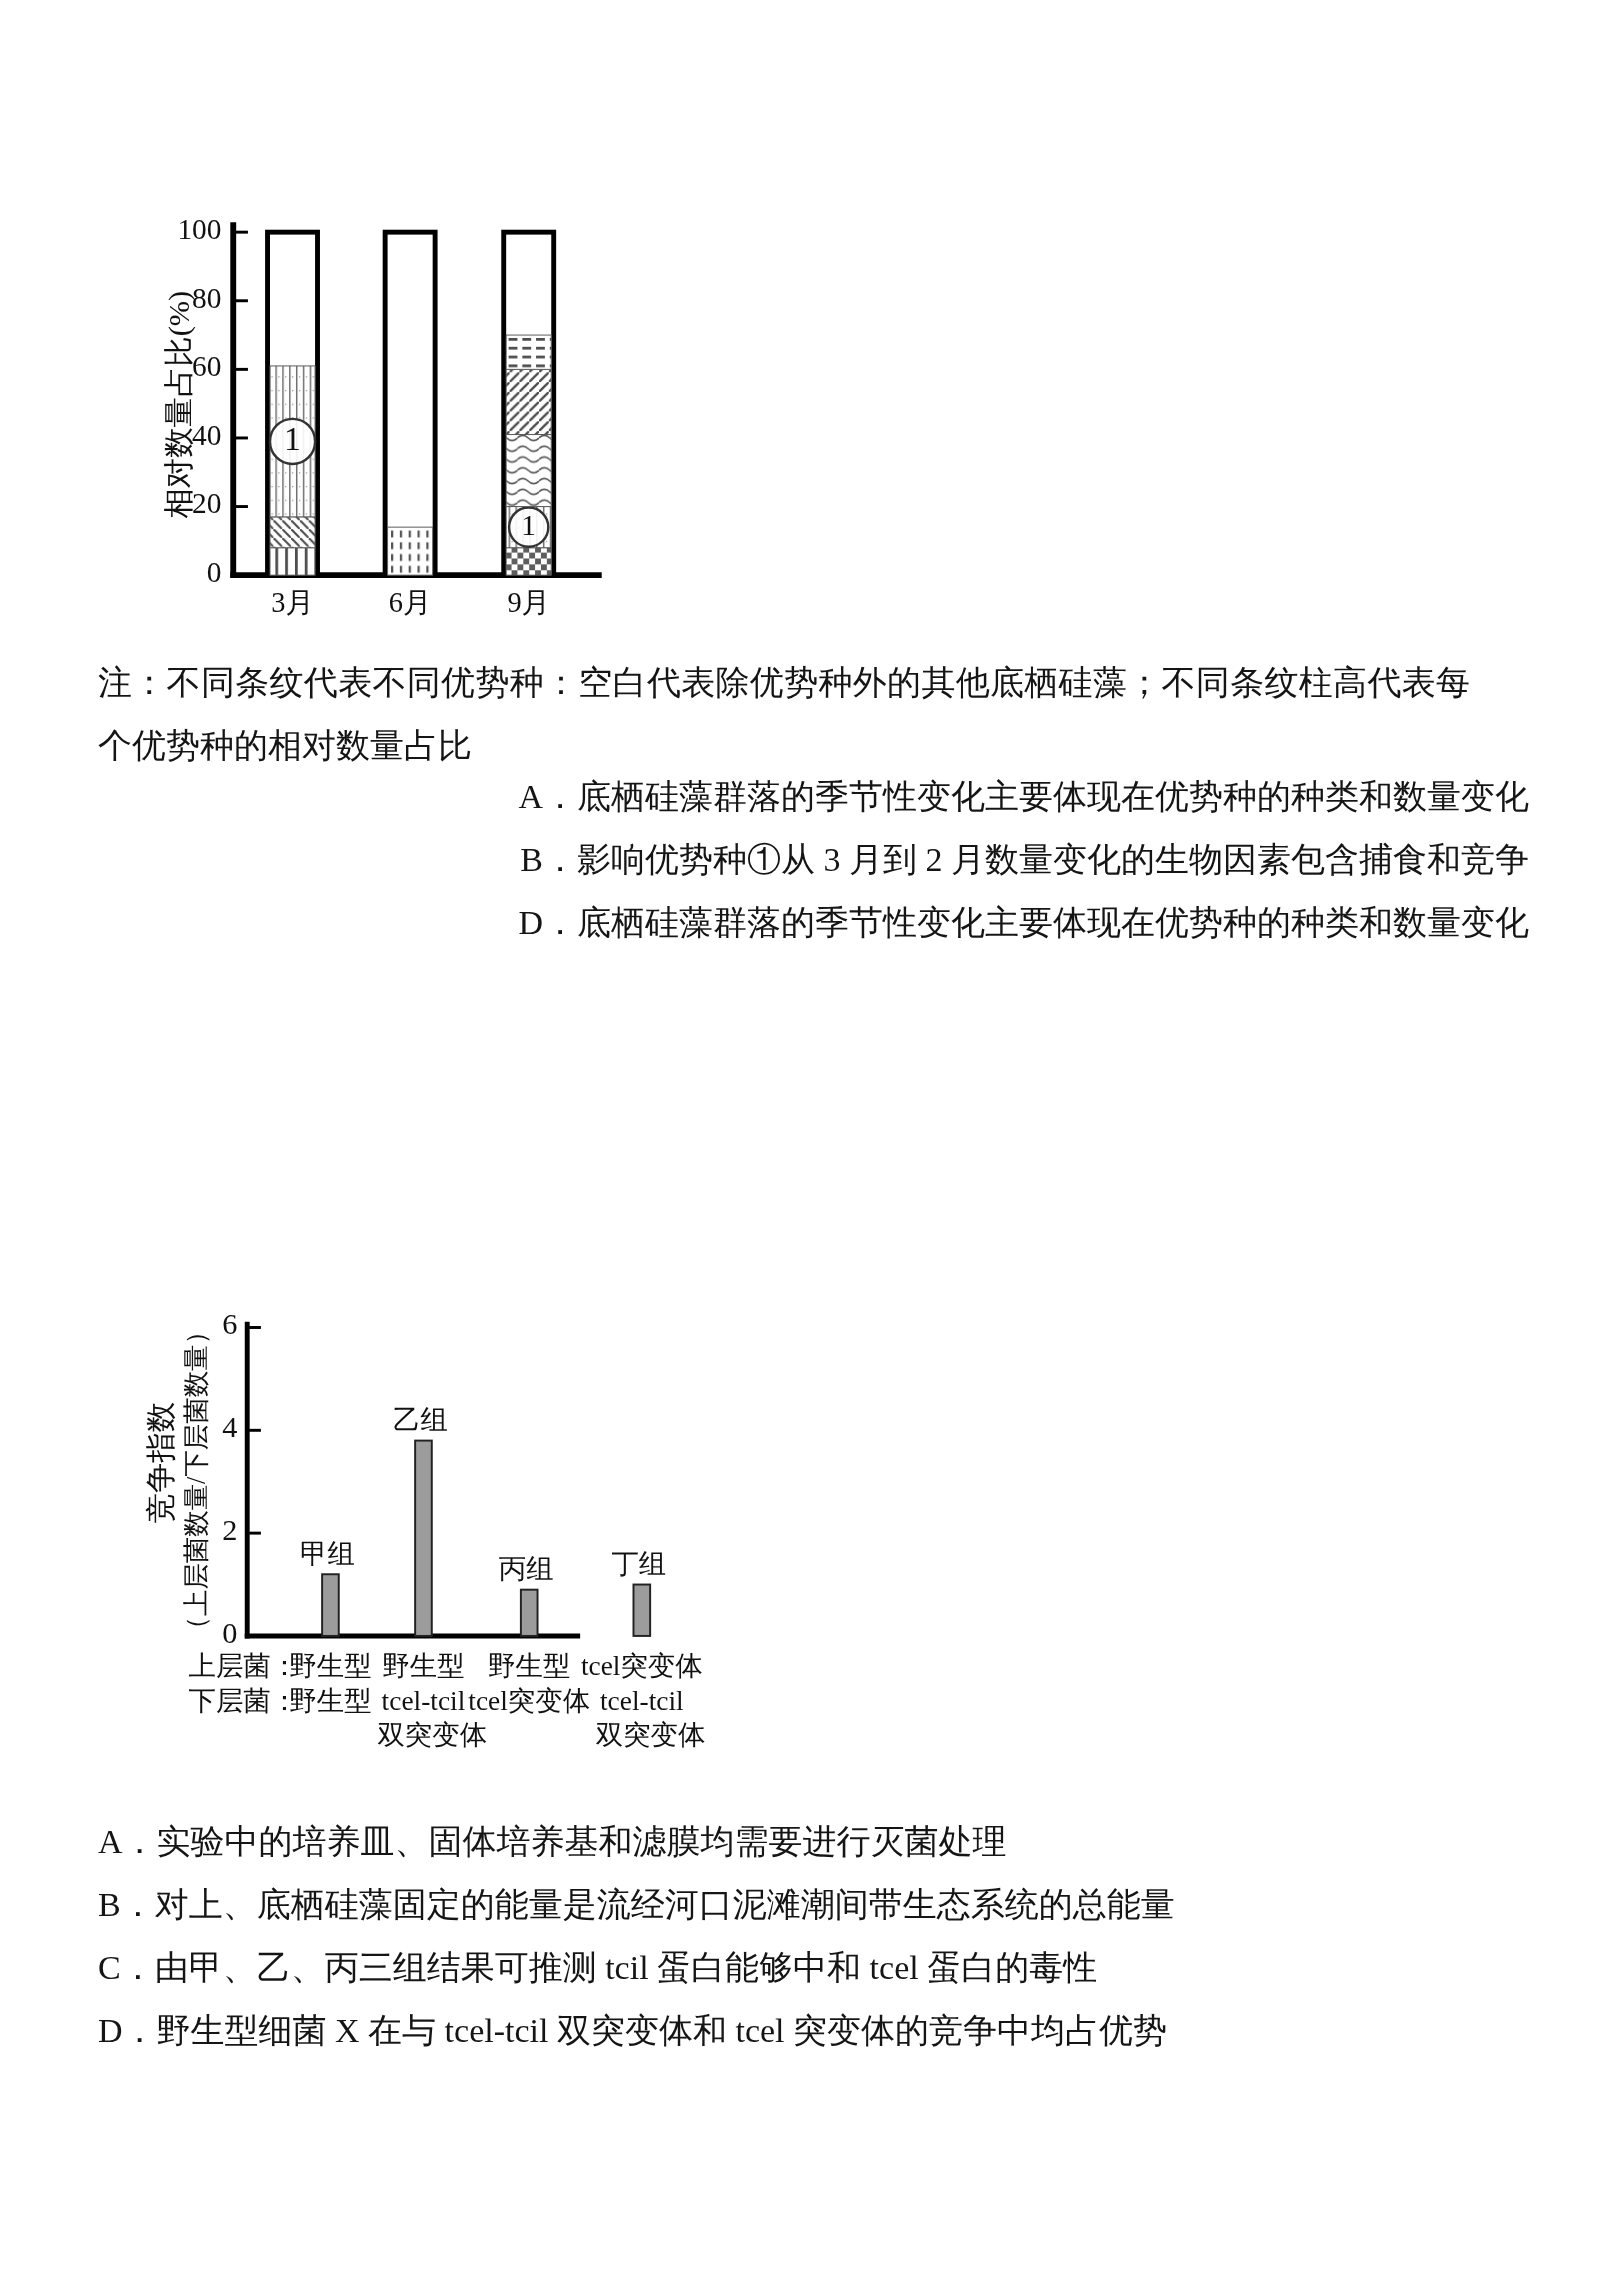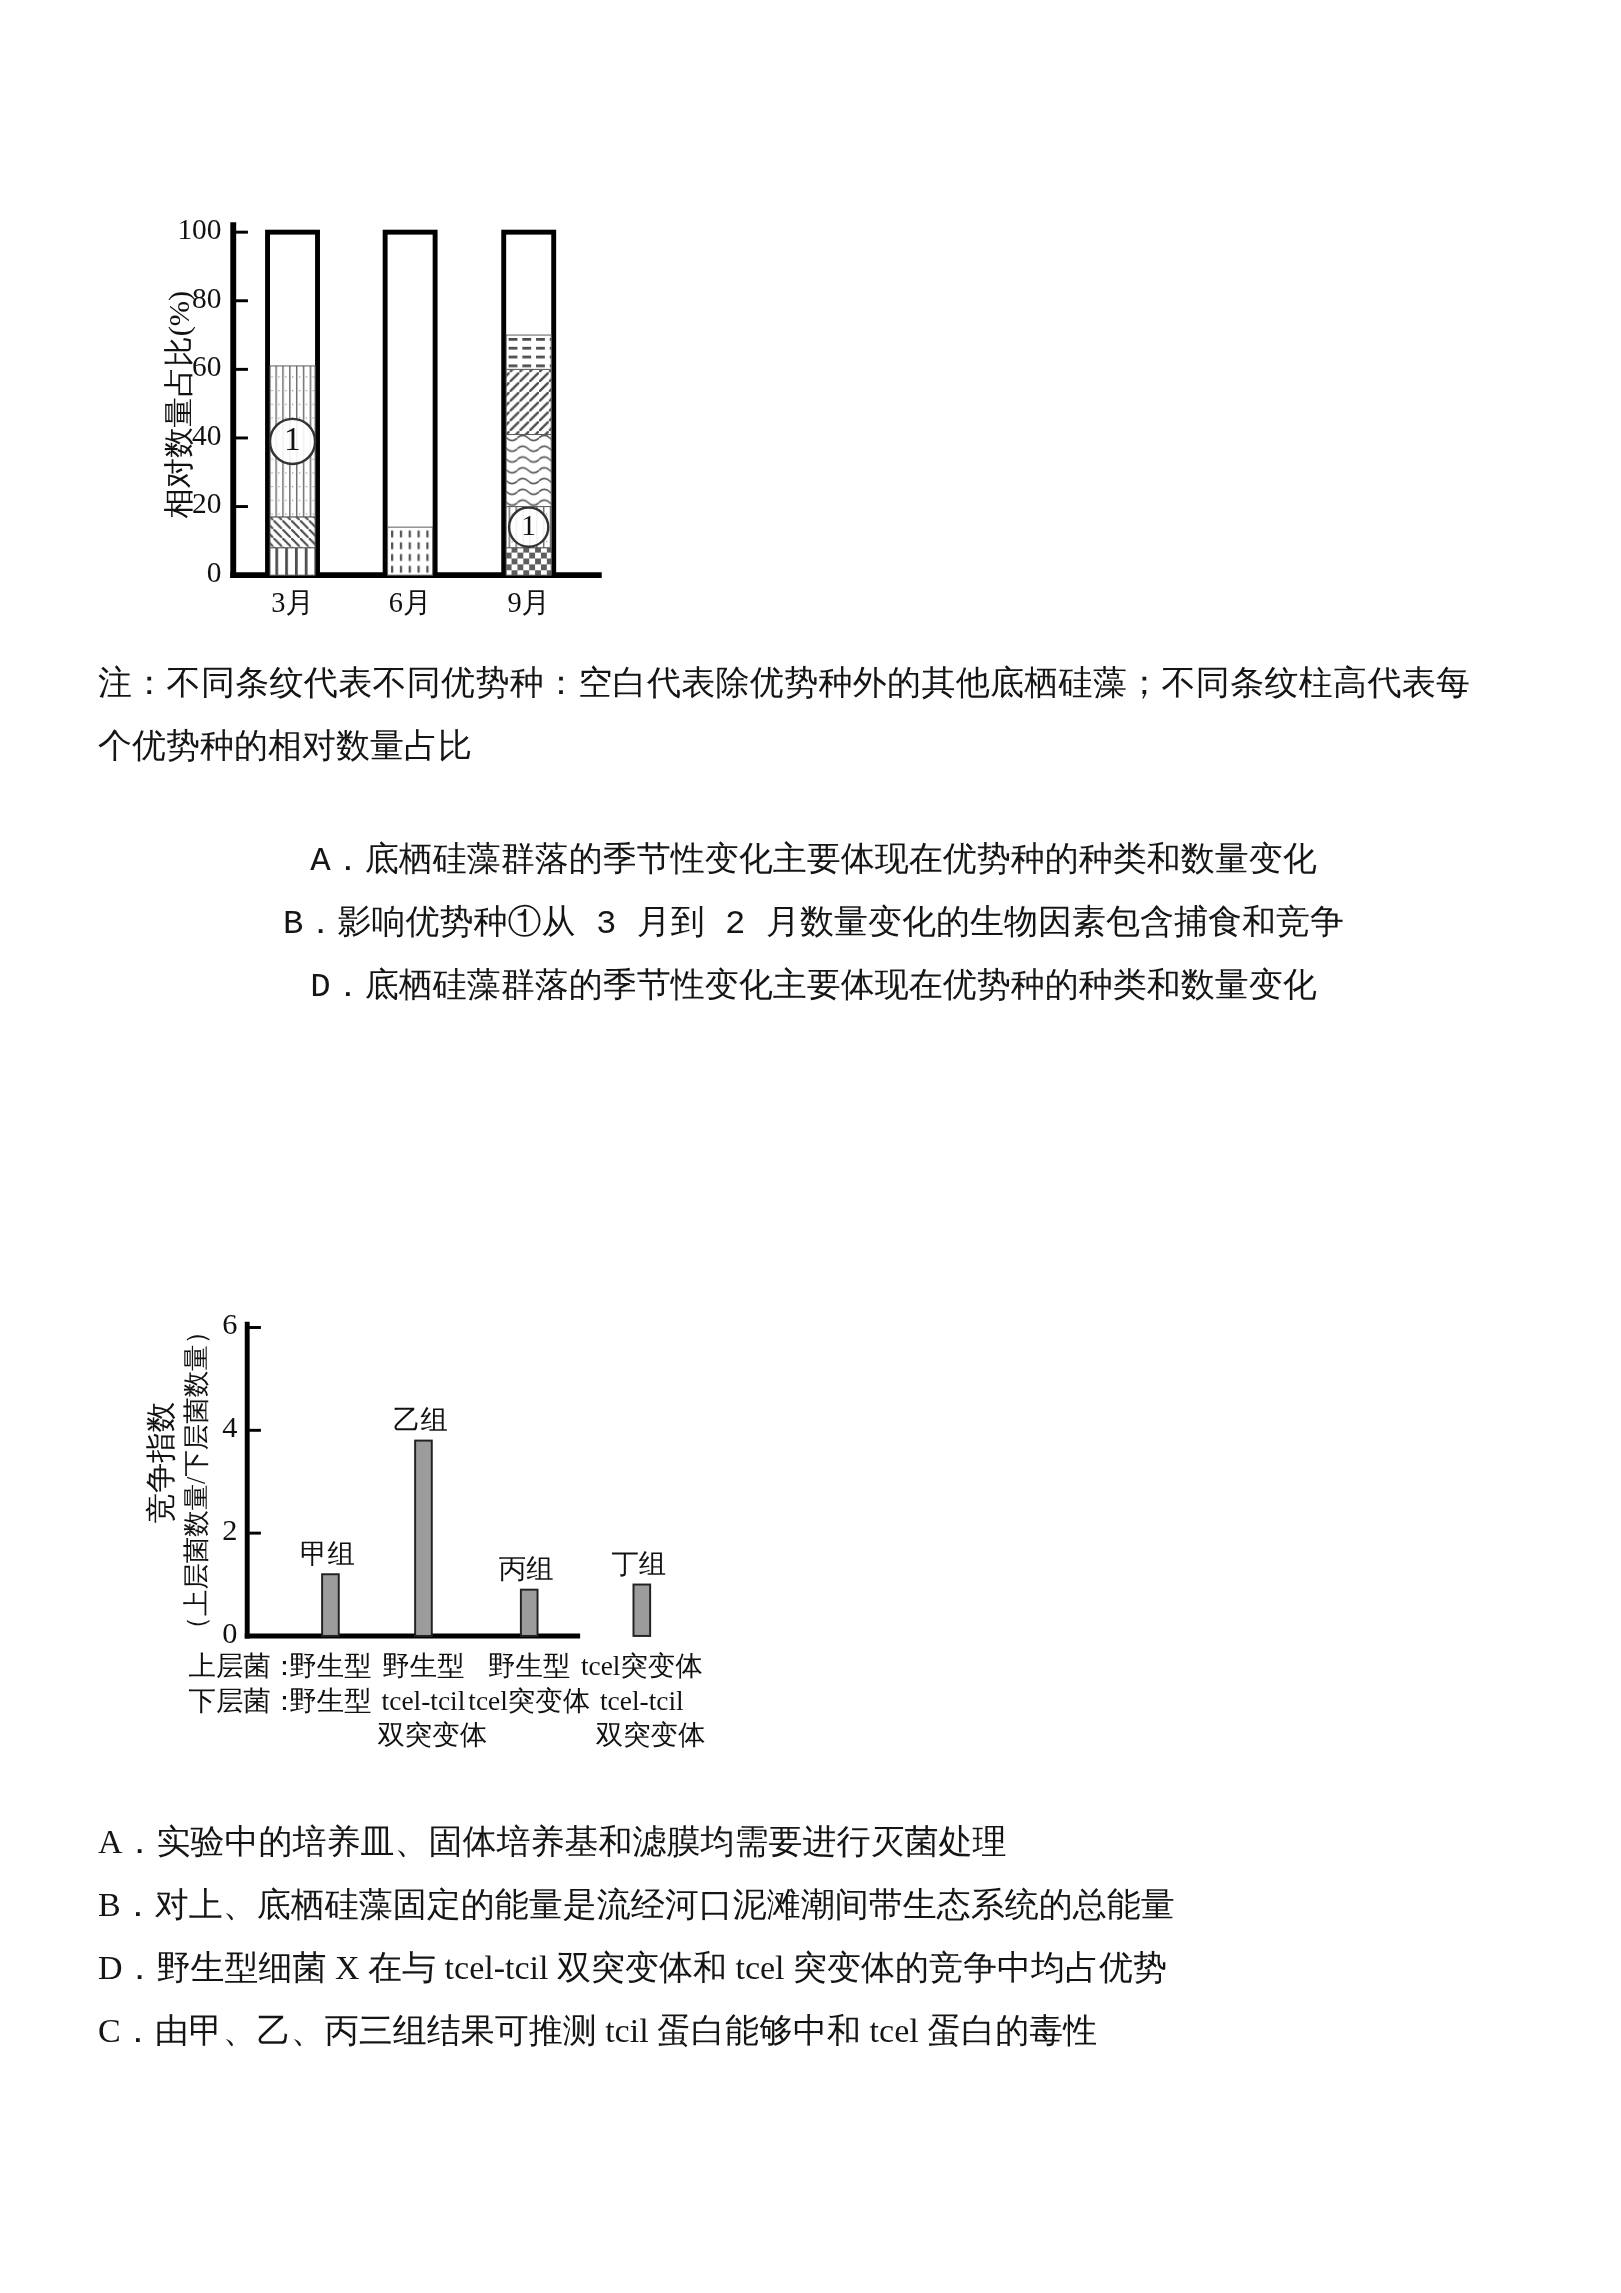--- a/index.html
+++ b/index.html
@@ -107,21 +107,21 @@
         <rect x="516.5" y="377" width="46" height="66.5" fill="url(#pat-diagonal-up)" stroke="#5a5a5a" stroke-width="1"></rect>
         <rect x="516.5" y="342" width="46" height="35" fill="url(#pat-dash-rows)" stroke="#5a5a5a" stroke-width="1"></rect>
       </g>
       <text x="539.5" y="618" font-size="29" text-anchor="middle" dominant-baseline="middle" fill="#111">9月</text>
     </svg>
 
   <div class="tblock" style="top:651px;width:1372px;">
     <p>注：不同条纹代表不同优势种：空白代表除优势种外的其他底栖硅藻；不同条纹柱高代表每个优势种的相对数量占比</p>
   </div>
 
-  <div class="tblock" style="top:830px;width:1431px;text-align:center;font-family:Liberation Mono, monospace;">
+  <div class="tblock" style="top:765px;width:1431px;text-align:right;">
     <p>A．底栖硅藻群落的季节性变化主要体现在优势种的种类和数量变化</p>
     <p>B．影响优势种①从 3 月到 2 月数量变化的生物因素包含捕食和竞争</p>
     <p>D．底栖硅藻群落的季节性变化主要体现在优势种的种类和数量变化</p>
   </div>
 
 
   <svg id="chart2" class="chart-svg" style="left:98px;top:1304px;" width="882" height="470" viewBox="100 1330 900 480">
       <text x="167" y="1492" font-size="31" text-anchor="middle" dominant-baseline="middle" fill="#111" transform="rotate(-90 167 1492)">竞争指数</text>
       <text x="203" y="1510" font-size="27" text-anchor="middle" dominant-baseline="middle" fill="#111" transform="rotate(-90 203 1510)">（上层菌数量/下层菌数量）</text>
       <line x1="254" y1="1669" x2="266" y2="1669" stroke="#000" stroke-width="3"></line>
@@ -160,18 +160,18 @@
         <text x="655" y="1738" font-size="28" text-anchor="middle" dominant-baseline="middle" fill="#111">tcel-tcil</text>
         <text x="664" y="1773" font-size="28" text-anchor="middle" dominant-baseline="middle" fill="#111">双突变体</text>
       </g>
       <text x="304" y="1702" font-size="28" text-anchor="end" dominant-baseline="middle" fill="#111">上层菌：</text>
       <text x="304" y="1738" font-size="28" text-anchor="end" dominant-baseline="middle" fill="#111">下层菌：</text>
     </svg>
 
   <div class="tblock" style="top:1810px;width:1431px;text-align:left;">
     <p>A．实验中的培养皿、固体培养基和滤膜均需要进行灭菌处理</p>
     <p>B．对上、底栖硅藻固定的能量是流经河口泥滩潮间带生态系统的总能量</p>
+    <p>C．由甲、乙、丙三组结果可推测 tcil 蛋白能够中和 tcel 蛋白的毒性</p>
     <p>D．野生型细菌 X 在与 tcel-tcil 双突变体和 tcel 突变体的竞争中均占优势</p>
-    <p>C．由甲、乙、丙三组结果可推测 tcil 蛋白能够中和 tcel 蛋白的毒性</p>
   </div>
 
 </div>
 
 
 </body></html>

